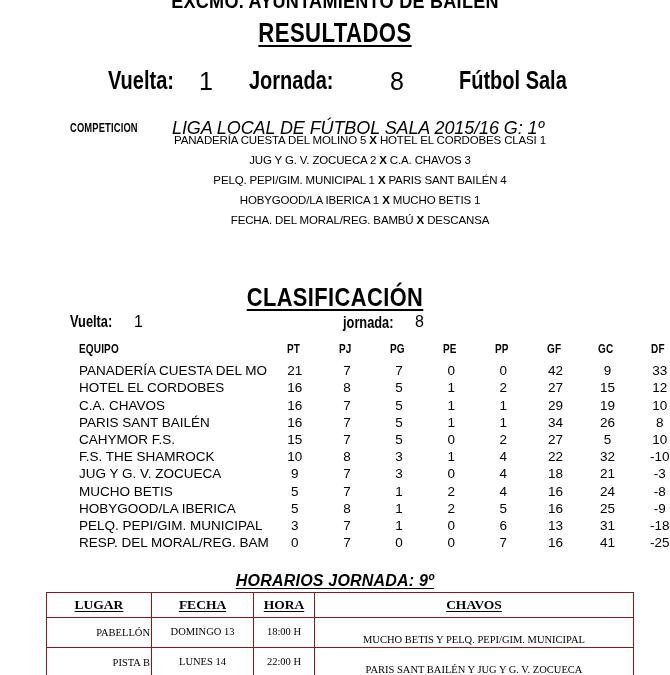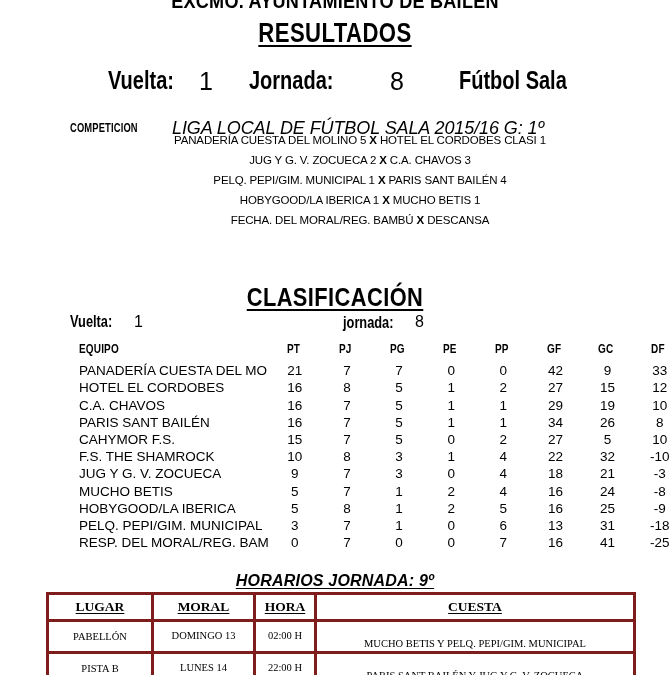--- a/index.html
+++ b/index.html
@@ -214,21 +214,21 @@
     left: 46px;
     width: 587px;
   }
   table.sched {
     border-collapse: collapse;
     width: 587px;
     table-layout: fixed;
     font-family: "Liberation Serif", serif;
   }
   table.sched th, table.sched td {
-    border: 3px solid #7f1d1d;
+    border: 1px solid #7f1d1d;
     padding: 1px;
     text-align: center;
     vertical-align: middle;
     font-size: 10.5px;
     line-height: 1.15;
   }
   table.sched thead th {
     height: 22px;
     font-size: 13.5px;
     font-weight: bold;
@@ -240,21 +240,21 @@
   .c-fecha { width: 102px; }
   .c-hora  { width: 61px; }
   .c-partido { width: 319px; }
   .cell-lugar { font-size: 9px; font-weight: normal; }
   .cell-fecha, .cell-hora { font-size: 11.5px; }
   .cell-partido {
     font-size: 11.5px;
     vertical-align: bottom !important;
     padding-bottom: 1px !important;
   }
-  .lugar-two-line { display: block; line-height: 1.05; }
+  .lugar-two-line { display: block; line-height: 1.05; text-align: right; }
 </style>
 </head>
 <body>
 
 <div class="page">
 
   <div class="org-banner">EXCMO. AYUNTAMIENTO DE BAILÉN</div>
 
   <div class="title-resultados">RESULTADOS</div>
 
@@ -431,32 +431,32 @@
     <table class="sched">
       <colgroup>
         <col class="c-lugar">
           <col class="c-fecha">
           <col class="c-hora">
           <col class="c-partido">
       </colgroup>
       <thead>
         <tr>
             <th>LUGAR</th>
-            <th>MORAL</th>
+            <th>FECHA</th>
             <th>HORA</th>
-            <th>CUESTA</th>
+            <th>CHAVOS</th>
           </tr>
       </thead>
       <tbody>
           <tr>
             <td class="cell-lugar">
               <span class="lugar-two-line">PABELLÓN</span>
             </td>
             <td class="cell-fecha">DOMINGO 13</td>
-            <td class="cell-hora">02:00 H</td>
+            <td class="cell-hora">18:00 H</td>
             <td class="cell-partido">MUCHO BETIS Y PELQ. PEPI/GIM. MUNICIPAL</td>
           </tr>
           <tr>
             <td class="cell-lugar">
               <span class="lugar-two-line">PISTA B</span>
             </td>
             <td class="cell-fecha">LUNES 14</td>
             <td class="cell-hora">22:00 H</td>
             <td class="cell-partido">PARIS SANT BAILÉN Y JUG Y G. V. ZOCUECA</td>
           </tr>

